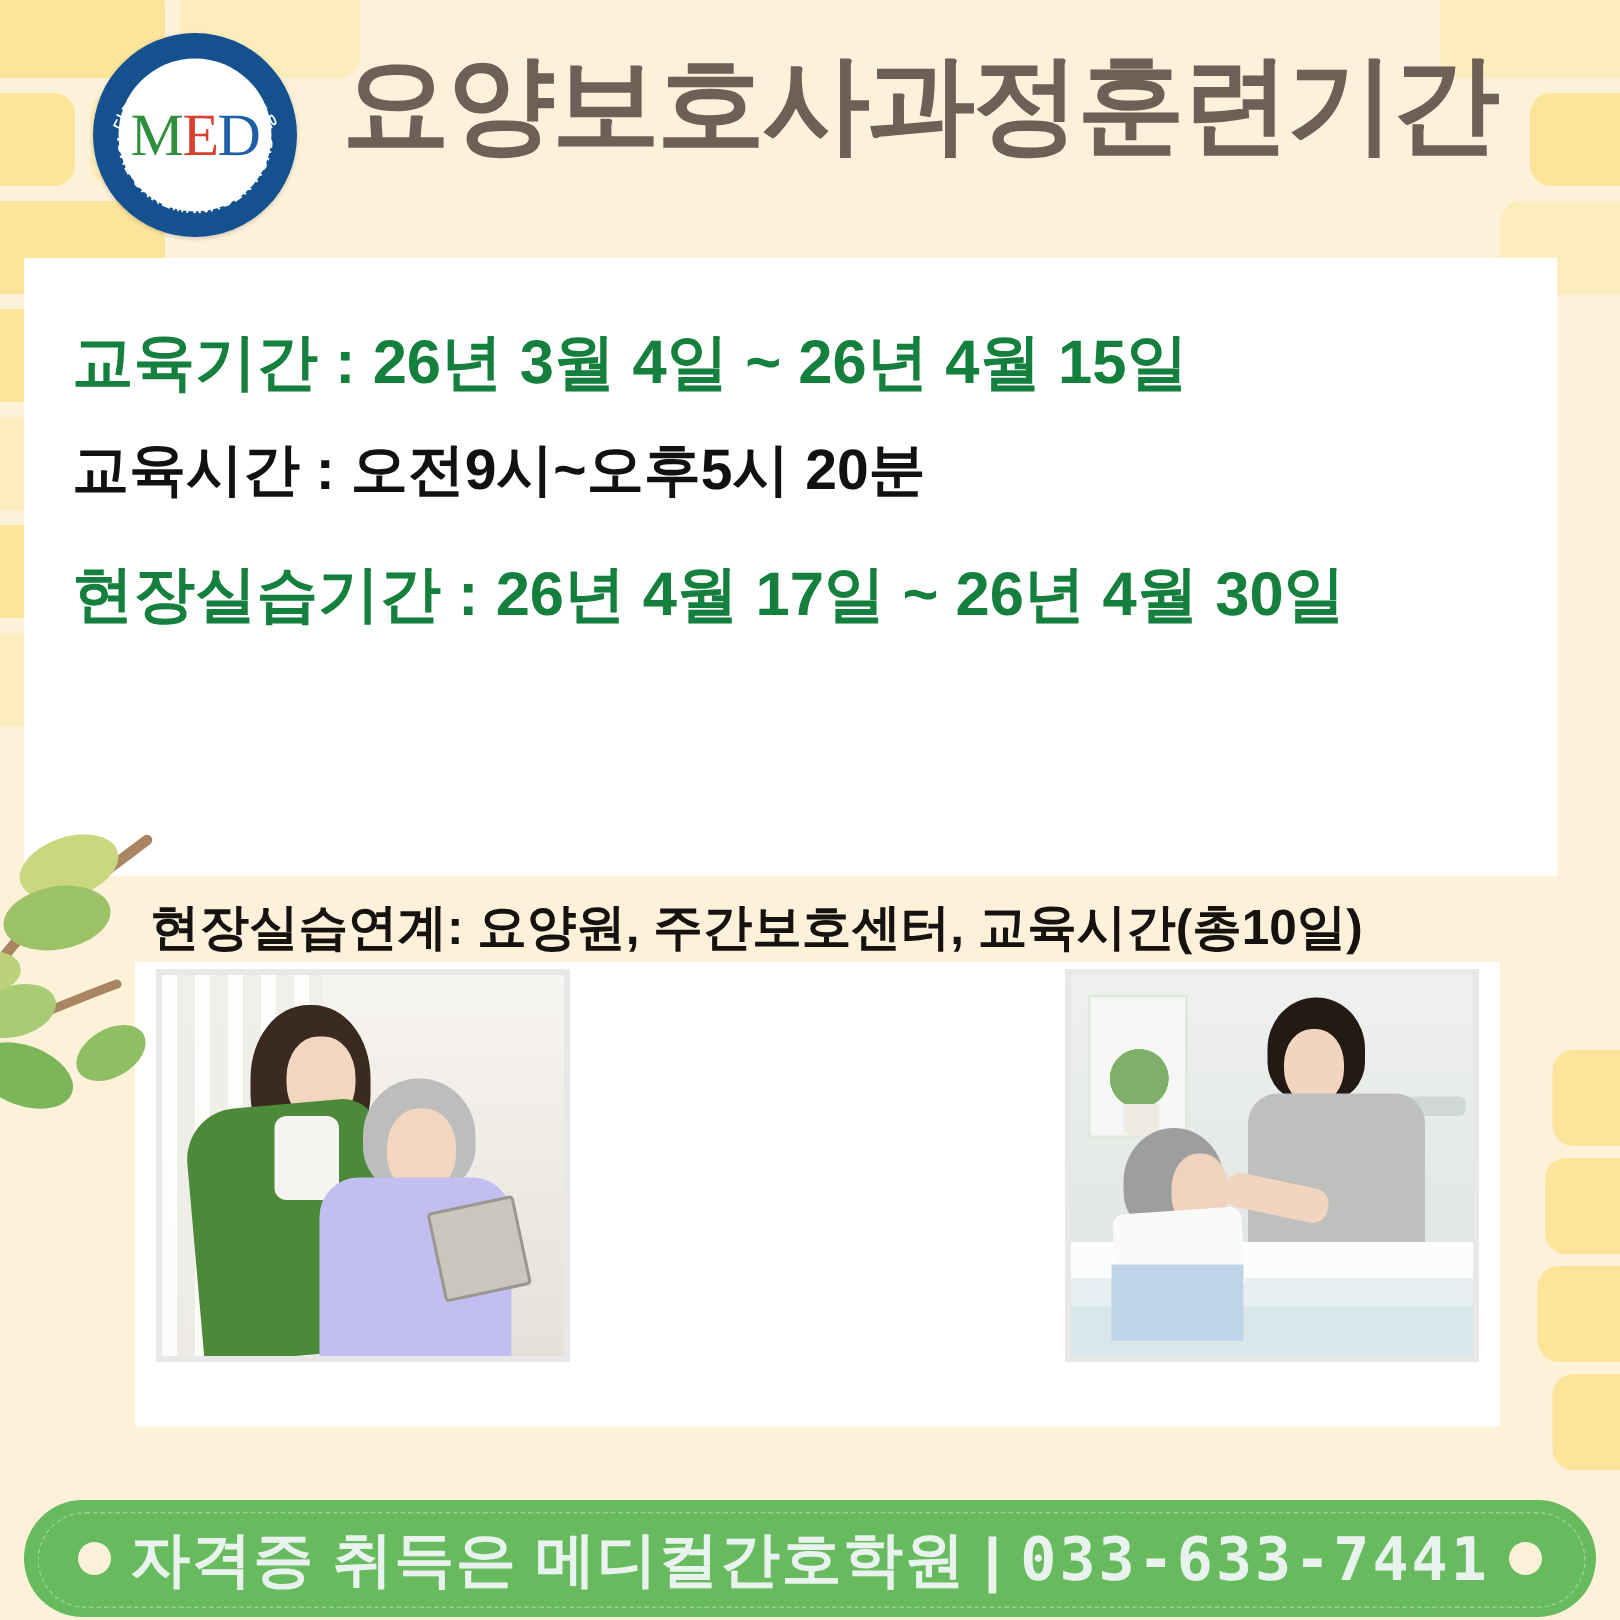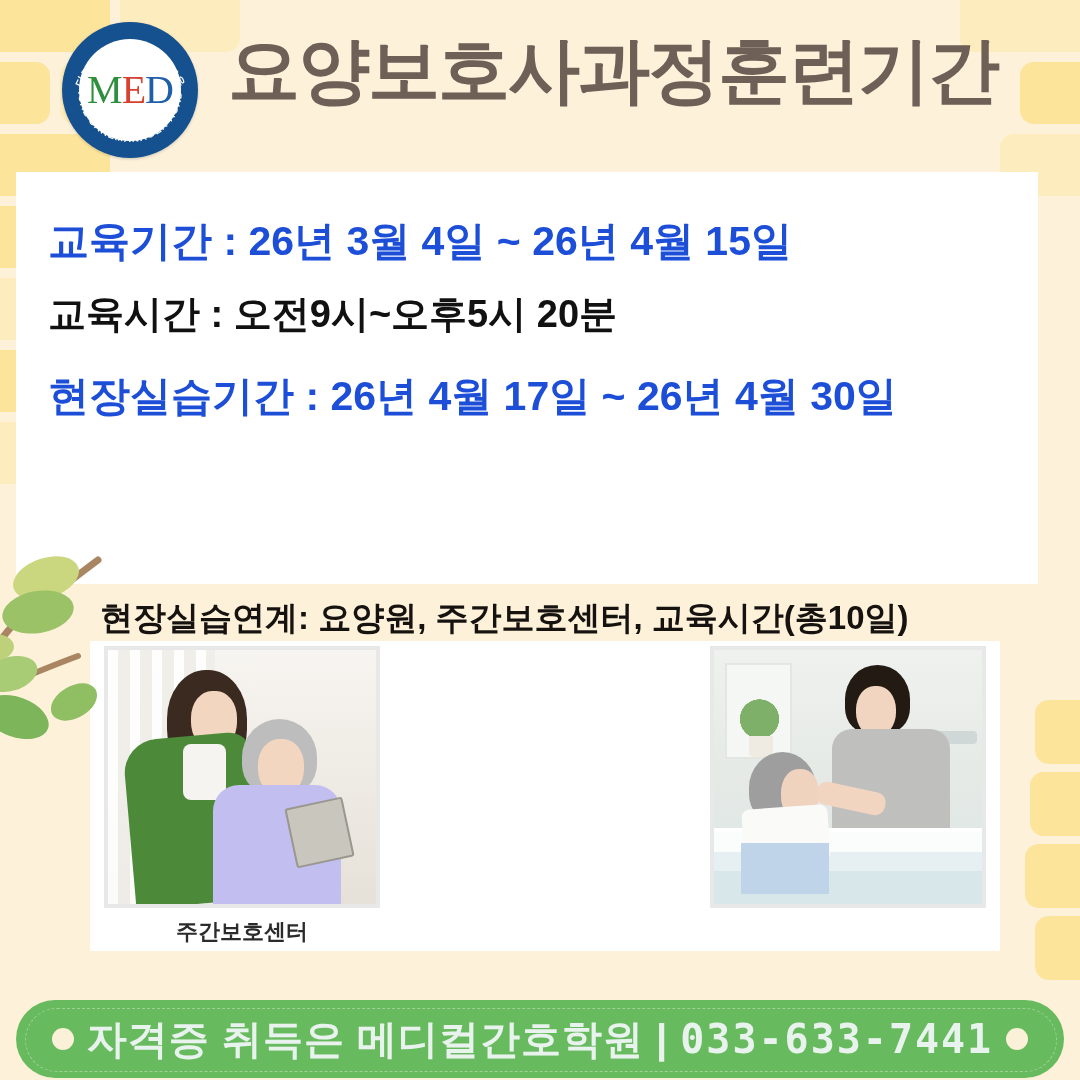--- a/index.html
+++ b/index.html
@@ -97,21 +97,21 @@
   .paper-lines {
     position:absolute; left:0; top:0; width:1022px; height:412px;
     padding:42px 0 0 32px;
     z-index:4;
   }
   .line {
     white-space:nowrap;
     font-weight:700;
     line-height:1.15;
   }
-  .line.period { color:#1d4ed8; font-size:41px; }
+  .line.period { color:#15803d; font-size:41px; }
   .line.time   { color:#111111; font-size:38px; }
   .l1 { margin-top:4px; }
   .l2 { margin-top:28px; }
   .l3 { margin-top:36px; }
   .l4 { margin-top:30px; }
 
   
   .leaf-deco {
     position:absolute; left:-14px; top:552px;
     width:190px; height:230px;
@@ -375,21 +375,20 @@
         <div class="hair1"></div>
           <div class="face1"></div>
         <div class="body1"></div>
           <div class="shirt1"></div>
         <div class="hair2"></div>
           <div class="face2"></div>
         <div class="body2"></div>
           <div class="tablet"></div>
       </div>
     </div>
-    <div class="photo-cap">주간보호센터</div>
   </div>
 
 
   <div class="photo-item">
     <div class="photo">
       <div class="sc3">
         <div class="window"></div>
           <div class="plant"></div>
           <div class="pot"></div>
         <div class="rail"></div>

